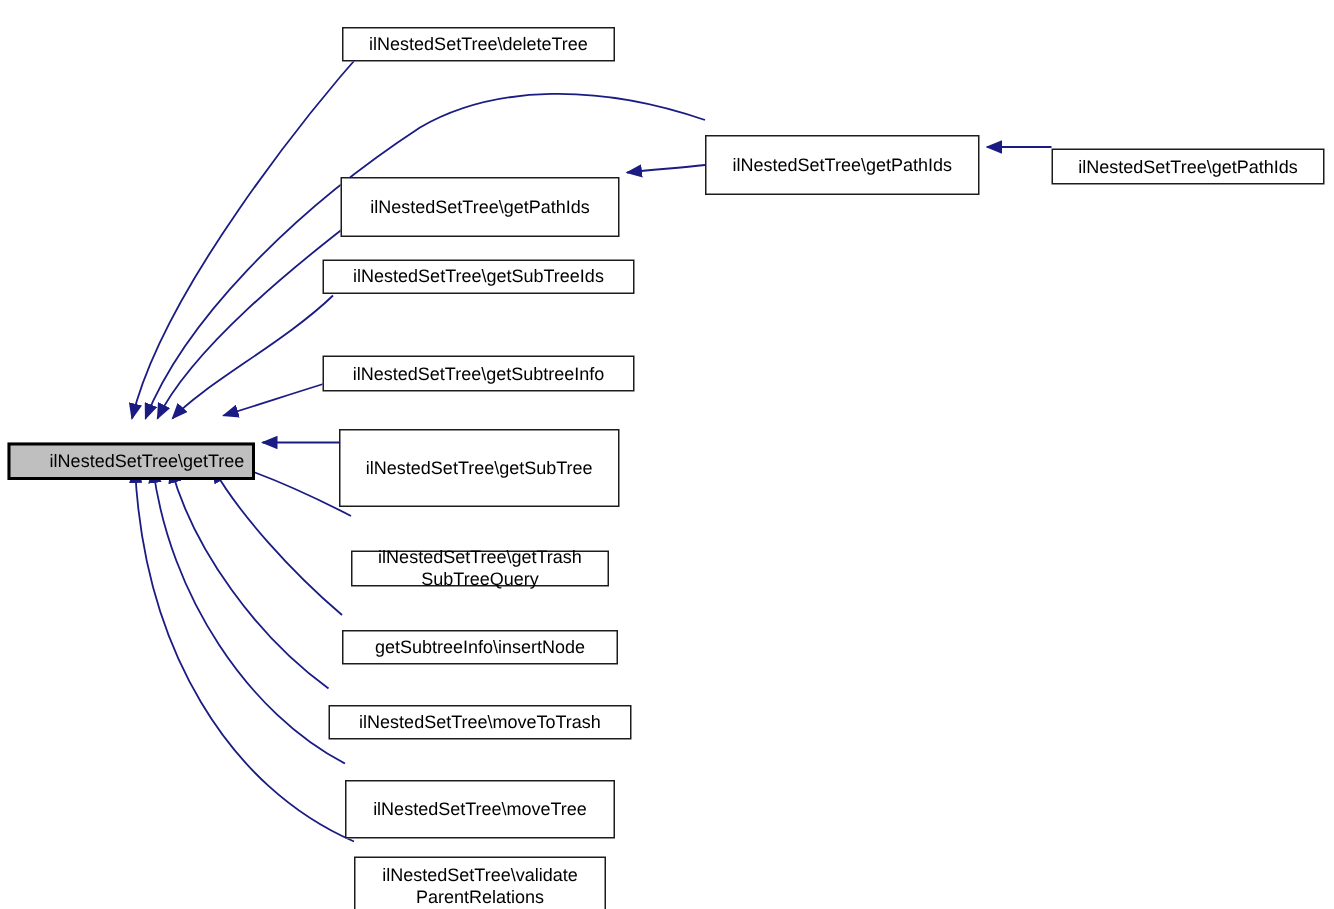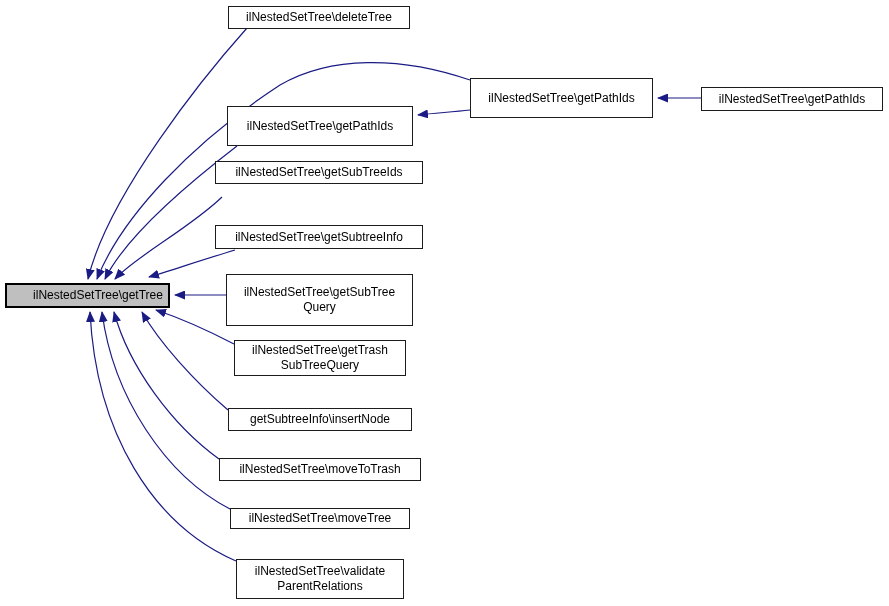--- a/index.html
+++ b/index.html
@@ -24,20 +24,21 @@
     border: 1px solid #1c1c1c;
     color: #000000;
     display: flex;
     align-items: center;
     justify-content: center;
     text-align: center;
     font-size: 12px;
     line-height: 1.25;
     white-space: nowrap;
     cursor: pointer;
+    margin-top: 12px;
   }
   .node.focus {
     background: #bfbfbf;
     border: 2px solid #000000;
     cursor: default;
     padding-left: 21px;
   }
   .node span { display: block; }
 </style>
 </head>
@@ -88,40 +89,39 @@
         </div>
       </div>
       <div class="node" style="left: 215px; top: 225px; width: 208px; height: 24px;">
         <div>
           <span>ilNestedSetTree\getSubtreeInfo</span>
         </div>
       </div>
       <div class="node" style="left: 226px; top: 274px; width: 187px; height: 52px;">
         <div>
           <span>ilNestedSetTree\getSubTree</span>
-          <span>Query</span>
         </div>
       </div>
-      <div class="node" style="left: 234px; top: 340px; width: 172px; height: 36px;">
+      <div class="node" style="left: 234px; top: 355px; width: 172px; height: 24px;">
         <div>
           <span>ilNestedSetTree\getTrash</span>
           <span>SubTreeQuery</span>
         </div>
       </div>
       <div class="node" style="left: 228px; top: 408px; width: 184px; height: 23px;">
         <div>
           <span>getSubtreeInfo\insertNode</span>
         </div>
       </div>
       <div class="node" style="left: 219px; top: 458px; width: 202px; height: 23px;">
         <div>
           <span>ilNestedSetTree\moveToTrash</span>
         </div>
       </div>
-      <div class="node" style="left: 230px; top: 508px; width: 180px; height: 21px;">
+      <div class="node" style="left: 230px; top: 508px; width: 180px; height: 39px;">
         <div>
           <span>ilNestedSetTree\moveTree</span>
         </div>
       </div>
       <div class="node" style="left: 236px; top: 559px; width: 168px; height: 40px;">
         <div>
           <span>ilNestedSetTree\validate</span>
           <span>ParentRelations</span>
         </div>
       </div>

